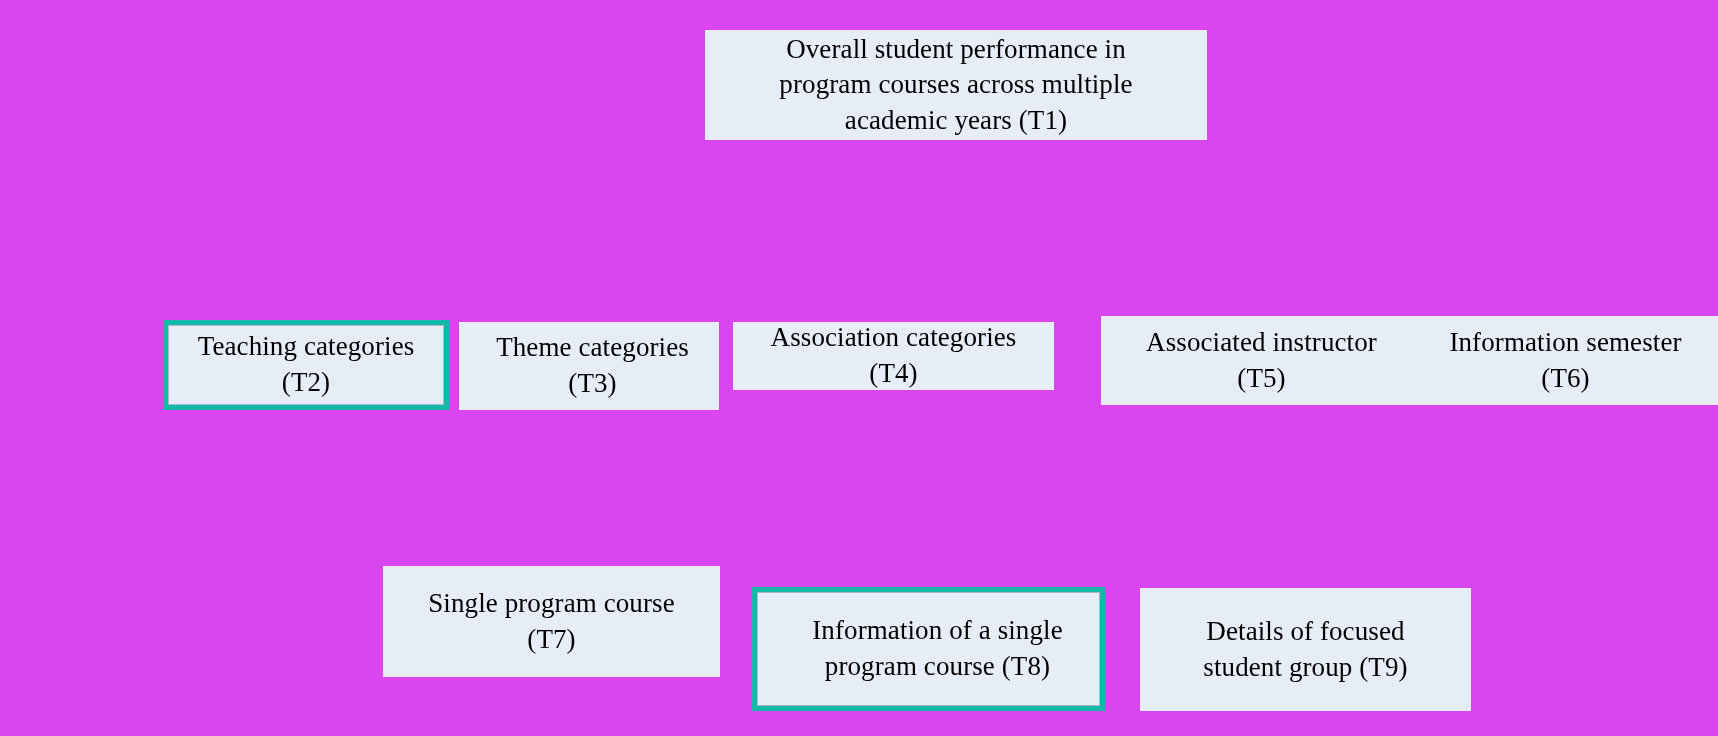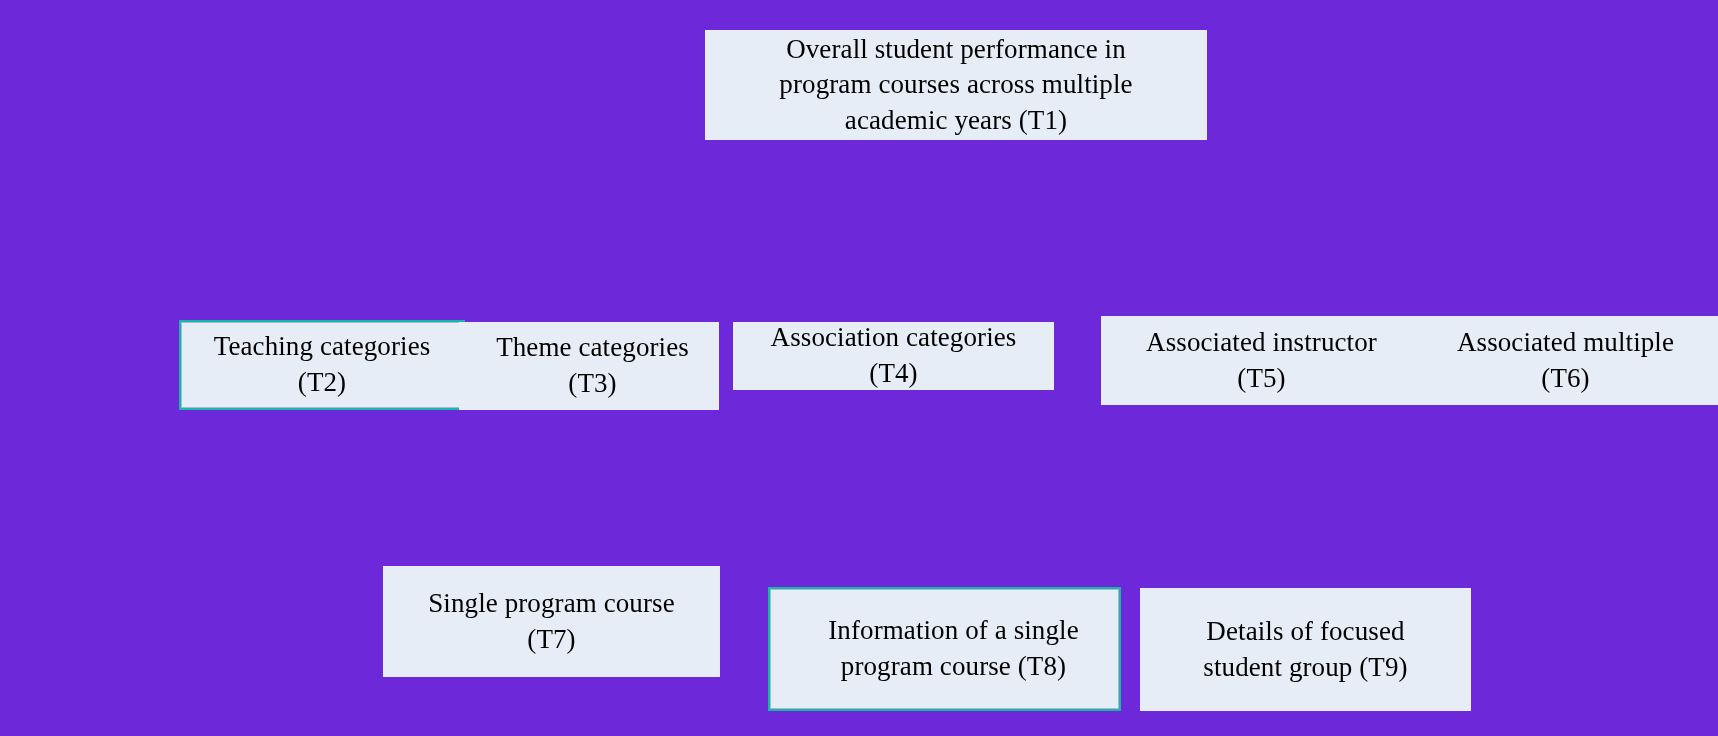--- a/index.html
+++ b/index.html
@@ -4,44 +4,43 @@
 <style>
   html, body {
     margin: 0;
     padding: 0;
     background: #000000;
   }
   #canvas {
     position: relative;
     width: 1718px;
     height: 736px;
-    background: #6d28d9;
+    background: #d946ef;
     overflow: hidden;
     font-family: "Liberation Serif", "DejaVu Serif", serif;
   }
   .node {
     position: absolute;
     box-sizing: border-box;
     background: #e7edf7;
     color: #000000;
     display: flex;
     align-items: center;
     justify-content: center;
     text-align: center;
     font-family: "Liberation Serif", "DejaVu Serif", serif;
     font-size: 27px;
     line-height: 1.32;
     letter-spacing: 0.1px;
     padding: 2px 8px;
     border: 0;
   }
   .node.outlined {
-    border: 2px solid #14b8a6;
+    border: 5px solid #14b8a6;
     box-shadow: 0 0 0 1px #aab7cd inset;
-    margin-left: 16px;
   }
   .node .label {
     display: block;
     white-space: pre-line;
   }
 </style>
 </head>
 <body>
 
 <div id="canvas">
@@ -66,21 +65,21 @@
     <span class="label">Association categories
 (T4)</span>
   </div>
 
   <div class="node" style="left:1101px; top:316px; width:321px; height:89px;">
     <span class="label">Associated instructor
 (T5)</span>
   </div>
 
   <div class="node" style="left:1413px; top:316px; width:305px; height:89px;">
-    <span class="label">Associated multiple
+    <span class="label">Information semester
 (T6)</span>
   </div>
 
   <div class="node" style="left:383px; top:566px; width:337px; height:111px;">
     <span class="label">Single program course
 (T7)</span>
   </div>
 
   <div class="node outlined" style="left:752px; top:587px; width:353px; height:124px;padding-left:26px;">
     <span class="label">Information of a single

